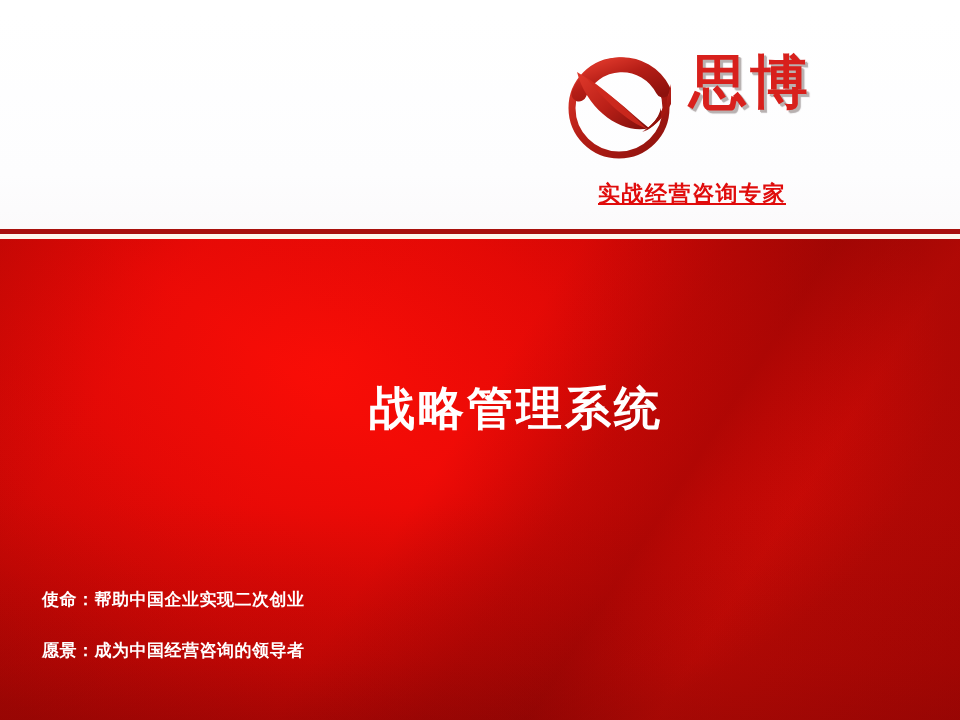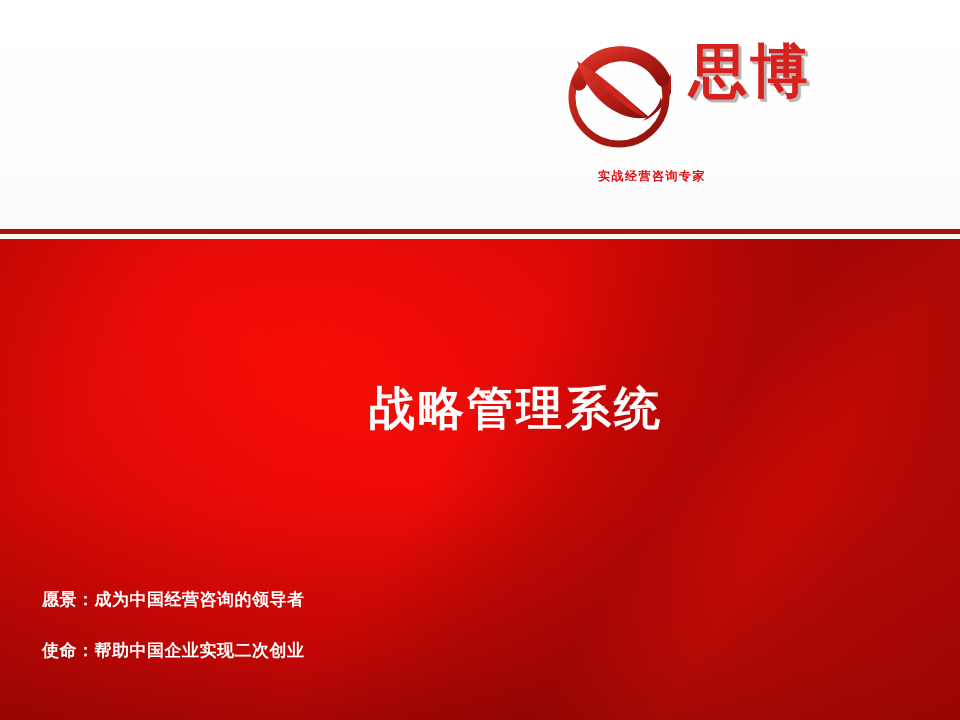--- a/index.html
+++ b/index.html
@@ -17,21 +17,21 @@
     width: 960px;
     height: 720px;
     overflow: hidden;
     background: #ffffff;
   }
 
   
   .header {
     position: absolute;
     left: 0;
-    top: 3px;
+    top: 14px;
     width: 960px;
     height: 229px;
     background: linear-gradient(180deg, #ffffff 0%, #fdfdfe 70%, #fbf9fa 100%);
   }
 
   .logo-block {
     position: absolute;
     left: 563px;
     top: 33px;
     width: 290px;
@@ -84,25 +84,26 @@
        1px 1px 0 #c9c2c1,
        2px 2px 1px rgba(130,120,120,0.45);
     white-space: nowrap;
   }
 
   .tagline {
     position: absolute;
     left: 598px;
     top: 165px;
     font-family: "DejaVu Sans", "Liberation Sans", sans-serif;
-    font-size: 12px;
+    font-size: 22px;
     font-weight: bold;
     letter-spacing: 1.5px;
     color: #e00c0c;
     white-space: nowrap;
+    text-decoration: underline;
   }
 
   
   .rule-dark {
     position: absolute;
     left: 0;
     top: 229px;
     width: 960px;
     height: 5px;
     background: #a8100c;
@@ -244,17 +245,17 @@
 
   <div class="body-panel">
     <div class="sheen-a"></div>
     <div class="sheen-b"></div>
     <div class="sheen-c"></div>
   </div>
 
   <div class="slide-title">战略管理系统</div>
 
   <div class="statements">
+    <div class="statement-line">使命：帮助中国企业实现二次创业</div>
     <div class="statement-line">愿景：成为中国经营咨询的领导者</div>
-    <div class="statement-line">使命：帮助中国企业实现二次创业</div>
   </div>
 
 </div>
 
 </body></html>

